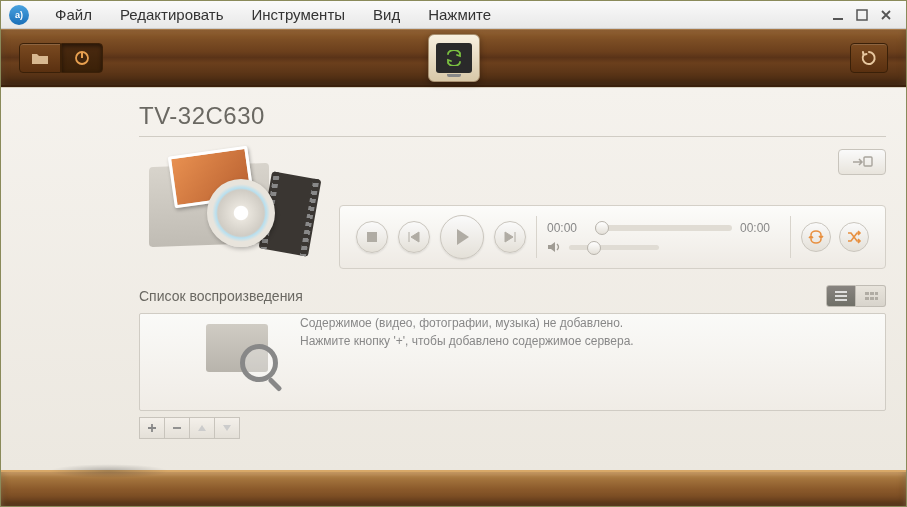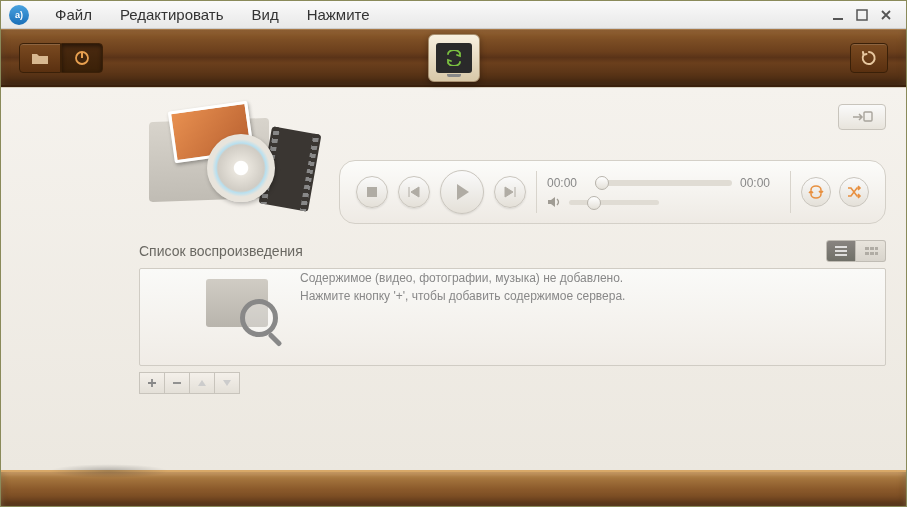--- a/index.html
+++ b/index.html
@@ -24,21 +24,21 @@
 .device-title { font-size: 24px; color: #6a6862; font-weight: normal; letter-spacing: 0.5px; }
 .info-row { display: flex; align-items: flex-start; gap: 20px; margin-bottom: 10px; }
 .media-illustration { width: 180px; height: 110px; position: relative; flex-shrink: 0; }
 .folder-back { position: absolute; left: 10px; top: 18px; width: 120px; height: 80px; background: linear-gradient(#d8d4cc, #c0bcb4); border-radius: 4px; transform: skewY(-2deg); }
 .photo-strip { position: absolute; left: 32px; top: 4px; width: 80px; height: 52px; background: linear-gradient(135deg, #e89050, #b86030); border: 3px solid #fff; border-radius: 2px; transform: rotate(-8deg); box-shadow: 1px 2px 4px rgba(0,0,0,0.3); }
 .disc { position: absolute; left: 68px; top: 32px; width: 68px; height: 68px; background: radial-gradient(circle, #fff 14%, #e8e4dc 16%, #d0ccc4 48%, #b8e0f0 52%, #e8e4dc 60%); border-radius: 50%; box-shadow: 1px 2px 4px rgba(0,0,0,0.25); }
 .film { position: absolute; right: 4px; top: 28px; width: 50px; height: 78px; background: #3a3632; border-radius: 3px; transform: rotate(10deg); }
 .film::before, .film::after { content:''; position:absolute; top:0; bottom:0; width:6px; background: repeating-linear-gradient(#3a3632 0 4px, #888 4px 8px); }
 .film::before { left: 2px; } .film::after { right: 2px; }
 .cast-box { margin-left: auto; width: 48px; height: 26px; background: linear-gradient(#fafafa, #e8e4dc); border: 1px solid #c8c4bc; border-radius: 4px; display: flex; align-items: center; justify-content: center; color: #a0a0a0; margin-top: 2px; }
-.player-bar { background: linear-gradient(#fcfcfa, #eeeae4); border: 1px solid #d4d0c8; border-radius: 16px; height: 64px; display: flex; align-items: center; padding: 0 16px; gap: 10px; flex: 1; }
+.player-bar { background: linear-gradient(#fcfcfa, #eeeae4); border: 1px solid #d4d0c8; border-radius: 4px; height: 64px; display: flex; align-items: center; padding: 0 16px; gap: 10px; flex: 1; }
 .pb-btn { width: 32px; height: 32px; border-radius: 50%; background: linear-gradient(#fafafa, #e4e0d8); border: 1px solid #cac6be; display: flex; align-items: center; justify-content: center; cursor: pointer; color: #a09c94; box-shadow: 0 1px 2px rgba(0,0,0,0.1); }
 .pb-btn.play { width: 44px; height: 44px; }
 .pb-sep { width: 1px; height: 42px; background: #d8d4cc; }
 .time-section { display: flex; flex-direction: column; gap: 6px; flex: 1; }
 .time-row { display: flex; align-items: center; gap: 8px; }
 .time-text { font-size: 12px; color: #888; width: 40px; }
 .slider { flex: 1; height: 6px; background: #e0dcd4; border-radius: 3px; position: relative; }
 .slider-thumb { position: absolute; left: 0; top: -4px; width: 14px; height: 14px; background: linear-gradient(#fff, #e4e0d8); border: 1px solid #b8b4ac; border-radius: 50%; }
 .vol-row { display: flex; align-items: center; gap: 8px; }
 .vol-icon { color: #a09c94; font-size: 13px; }
@@ -66,20 +66,21 @@
 .bottom-bar::before { content:''; position:absolute; left: 48px; top: -8px; width: 120px; height: 14px; background: radial-gradient(ellipse at center, rgba(0,0,0,0.25), transparent 70%); border-radius: 50%; }
 svg { display: block; }
 </style>
 </head>
 <body>
 
 <div class="menubar">
   <div class="app-icon">a)</div>
   <div class="menu-item">Файл</div>
   <div class="menu-item">Редактировать</div>
+  <div class="menu-item">Инструменты</div>
   <div class="menu-item">Вид</div>
   <div class="menu-item">Нажмите</div>
   <div class="window-controls">
     <div class="win-btn">
         <svg width="12" height="12">
           <rect x="1" y="9" width="10" height="2" fill="#555"></rect>
         </svg>
       </div>
     <div class="win-btn">
         <svg width="12" height="12">
@@ -116,20 +117,23 @@
     </div>
   </div>
   <div class="refresh-btn">
     <svg width="18" height="18">
         <path d="M9 3 A6 6 0 1 1 3.5 6 M3 3 L3.5 6 L6.5 5" fill="none" stroke="#e8c8a0" stroke-width="2" stroke-linecap="round"></path>
       </svg>
   </div>
 </div>
 
 <div class="content-area">
+  <div class="title-bar">
+    <div class="device-title">TV-32C630</div>
+  </div>
 
   <div class="info-row">
     <div class="media-illustration">
       <div class="folder-back"></div>
         <div class="photo-strip"></div>
         <div class="film"></div>
         <div class="disc"></div>
     </div>
     <div class="cast-box">
       <svg width="22" height="14">
@@ -220,21 +224,21 @@
     </div>
   </div>
 
   <div class="playlist-box">
     <div class="empty-folder-ico">
       <div class="efolder"></div>
         <div class="emag"></div>
     </div>
     <div class="empty-text">
       <div>Содержимое (видео, фотографии, музыка) не добавлено.</div>
-      <div>Нажмите кнопку '+', чтобы добавить содержимое сервера.</div>
+      <div>Нажмите кнопку '+', чтобы добавлено содержимое сервера.</div>
     </div>
   </div>
 
   <div class="playlist-controls">
     <div class="pc-btn">
         <svg width="10" height="10">
           <path d="M5 1 L5 9 M1 5 L9 5" stroke="#888" stroke-width="1.8"></path>
         </svg>
       </div>
     <div class="pc-btn">

